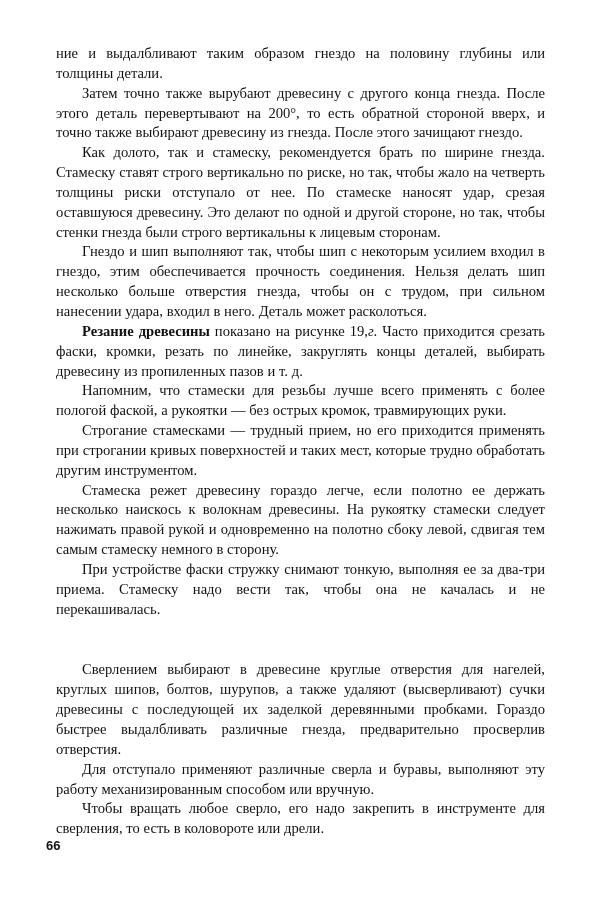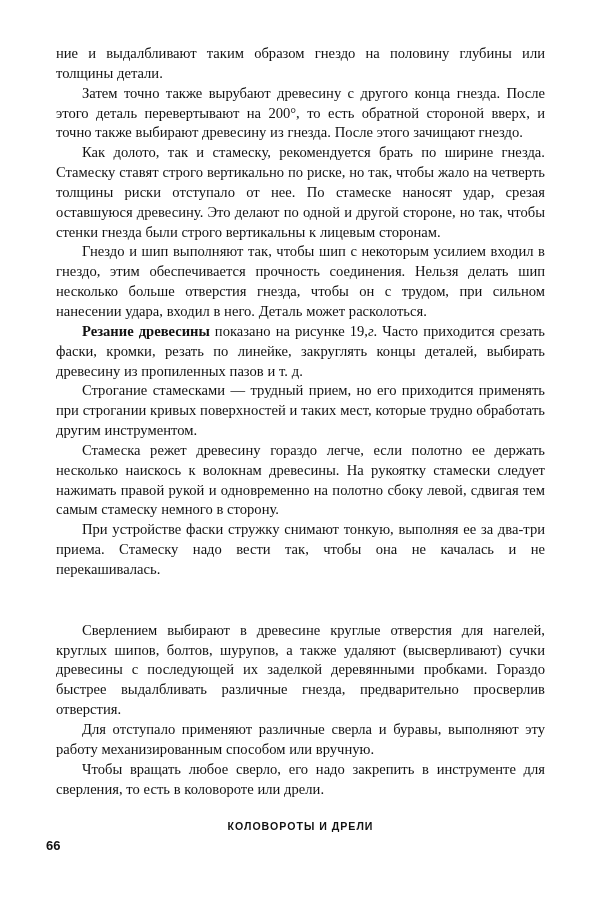--- a/index.html
+++ b/index.html
@@ -115,41 +115,41 @@
     <p class="para nofirst">ние и выдалбливают таким образом  гнездо  на половину глубины или толщины детали.</p>
 
     <p class="para">Затем точно также вырубают древесину с другого конца гнезда. После этого деталь перевертывают на 200°, то есть обратной стороной вверх, и точно также выбирают древесину из гнезда. После этого зачищают гнездо.</p>
 
     <p class="para">Как долото, так и стамеску, рекомендуется брать по ширине гнезда. Стамеску ставят строго вертикально по риске, но так, чтобы жало на четверть толщины риски отступало от нее. По стамеске наносят удар, срезая оставшуюся древесину. Это делают по одной и другой стороне, но так, чтобы стенки гнезда были строго вертикальны к лицевым сторонам.</p>
 
     <p class="para">Гнездо и шип выполняют так, чтобы шип с некоторым усилием входил в гнездо, этим обеспечивается прочность соединения. Нельзя делать шип несколько больше отверстия гнезда, чтобы он с трудом, при сильном нанесении удара, входил в него. Деталь может расколоться.</p>
 
     <p class="para"><span class="lead-bold">Резание древесины</span><span> показано на рисунке 19,</span><span class="ital">г</span><span>. Часто приходится срезать фаски, кромки, резать по линейке, закруглять концы деталей, выбирать древесину из пропиленных пазов и т. д.</span></p>
 
+    <p class="para">Напомним, что стамески для резьбы лучше всего применять с более пологой фаской, а рукоятки — без острых кромок, травмирующих руки.</p>
 
     <p class="para">Строгание стамесками — трудный прием, но его приходится применять при строгании кривых поверхностей и таких мест, которые трудно обработать другим инструментом.</p>
 
     <p class="para">Стамеска режет древесину гораздо легче, если полотно ее держать несколько наискось к волокнам древесины. На рукоятку стамески следует нажимать правой рукой и одновременно на полотно сбоку левой, сдвигая тем самым стамеску немного в сторону.</p>
 
     <p class="para">При устройстве фаски стружку снимают тонкую, выполняя ее за два-три приема. Стамеску надо вести так, чтобы она не качалась и не перекашивалась.</p>
 
     <div class="sp-before-sverlenie"></div>
 
 
     <div class="sp-after-sverlenie"></div>
 
     <p class="para">Сверлением выбирают в древесине круглые отверстия для нагелей, круглых шипов, болтов, шурупов, а также удаляют (высверливают) сучки древесины с последующей их заделкой деревянными пробками. Гораздо быстрее выдалбливать различные гнезда, предварительно просверлив отверстия.</p>
 
     <p class="para">Для отступало применяют различные сверла и буравы, выполняют эту работу механизированным способом или вручную.</p>
 
     <p class="para">Чтобы вращать любое сверло, его надо закрепить в инструменте для сверления, то есть в коловороте или дрели.</p>
 
     <div class="sp-before-kolovorot"></div>
 
-    <h3 class="sub-heading">КОЛОВОРОТЫ И ДРЕЛИ</h3>
 
     <div class="sp-after-kolovorot"></div>
 
   </div>
 
   <div class="folio">66</div>
 
 </div>
 
 </body></html>

